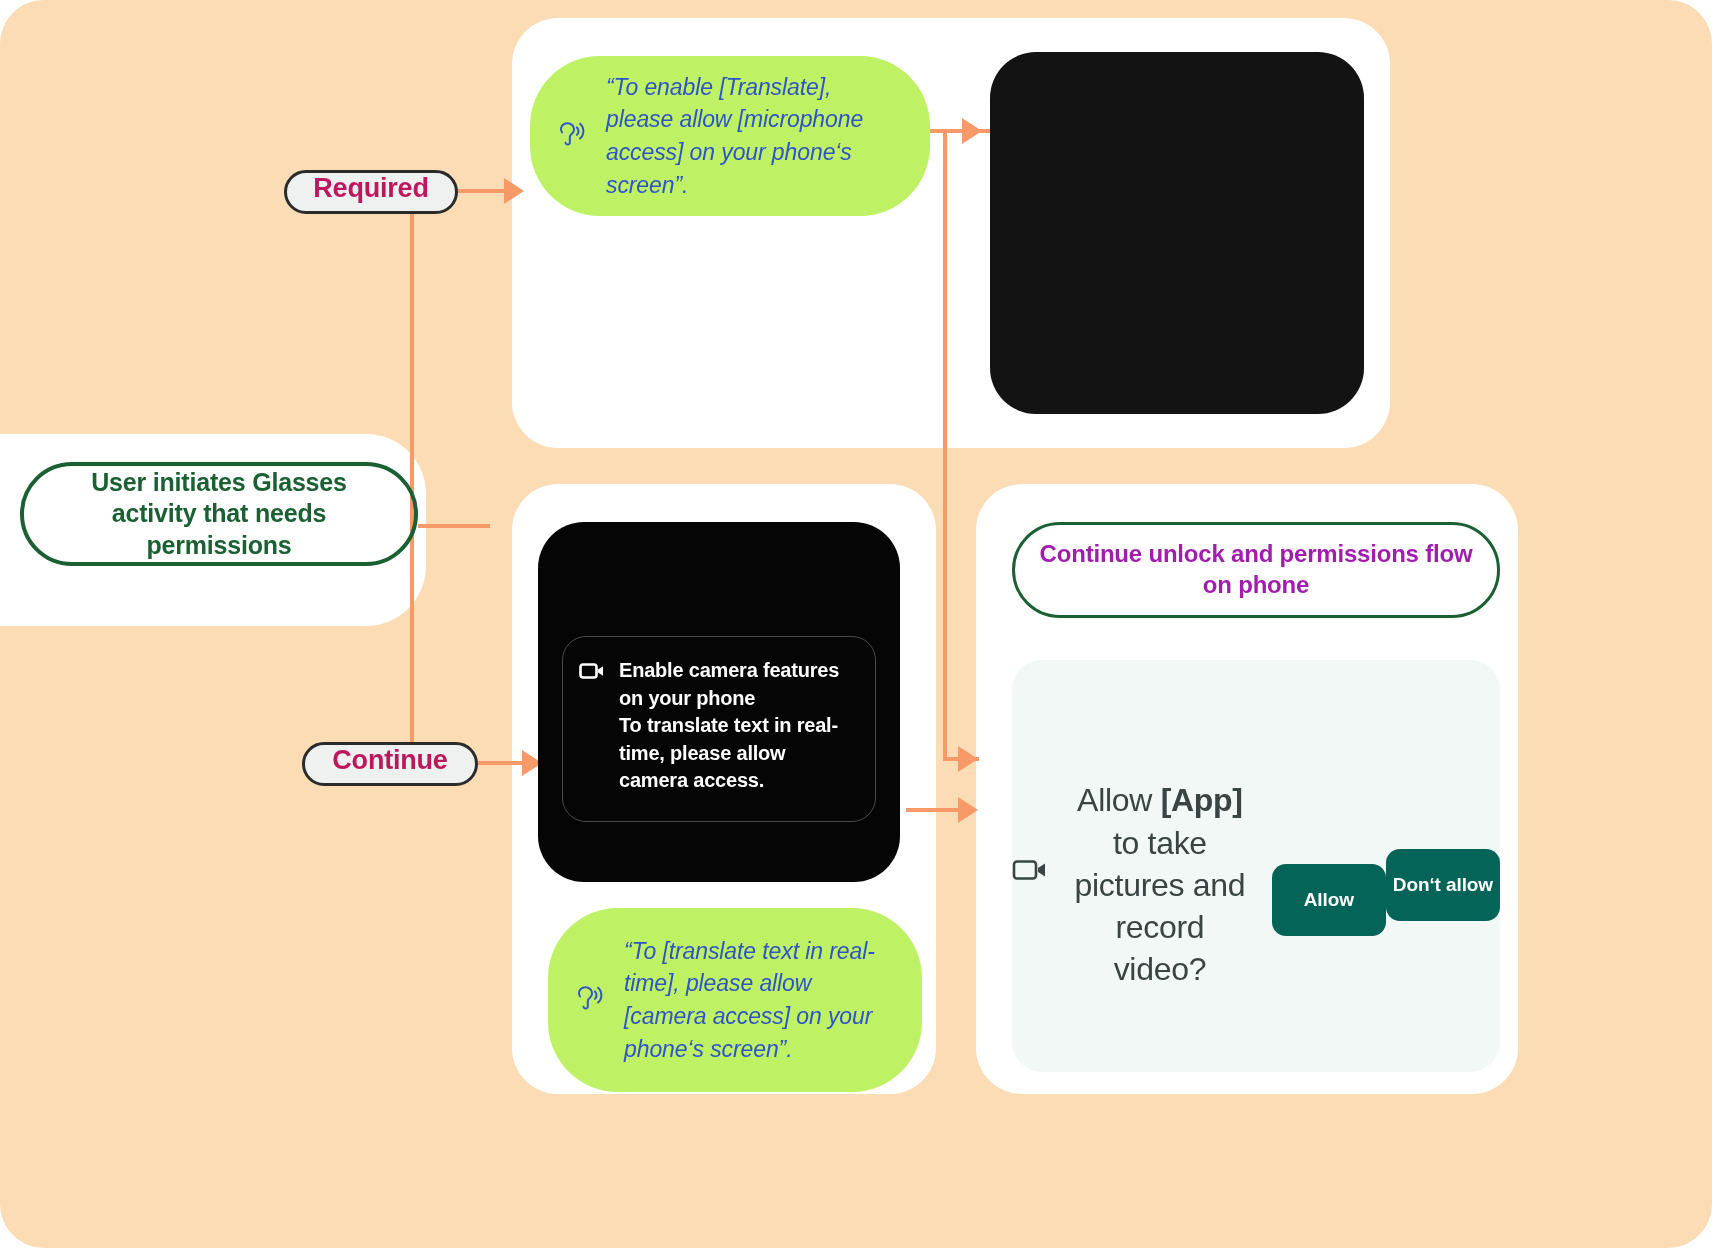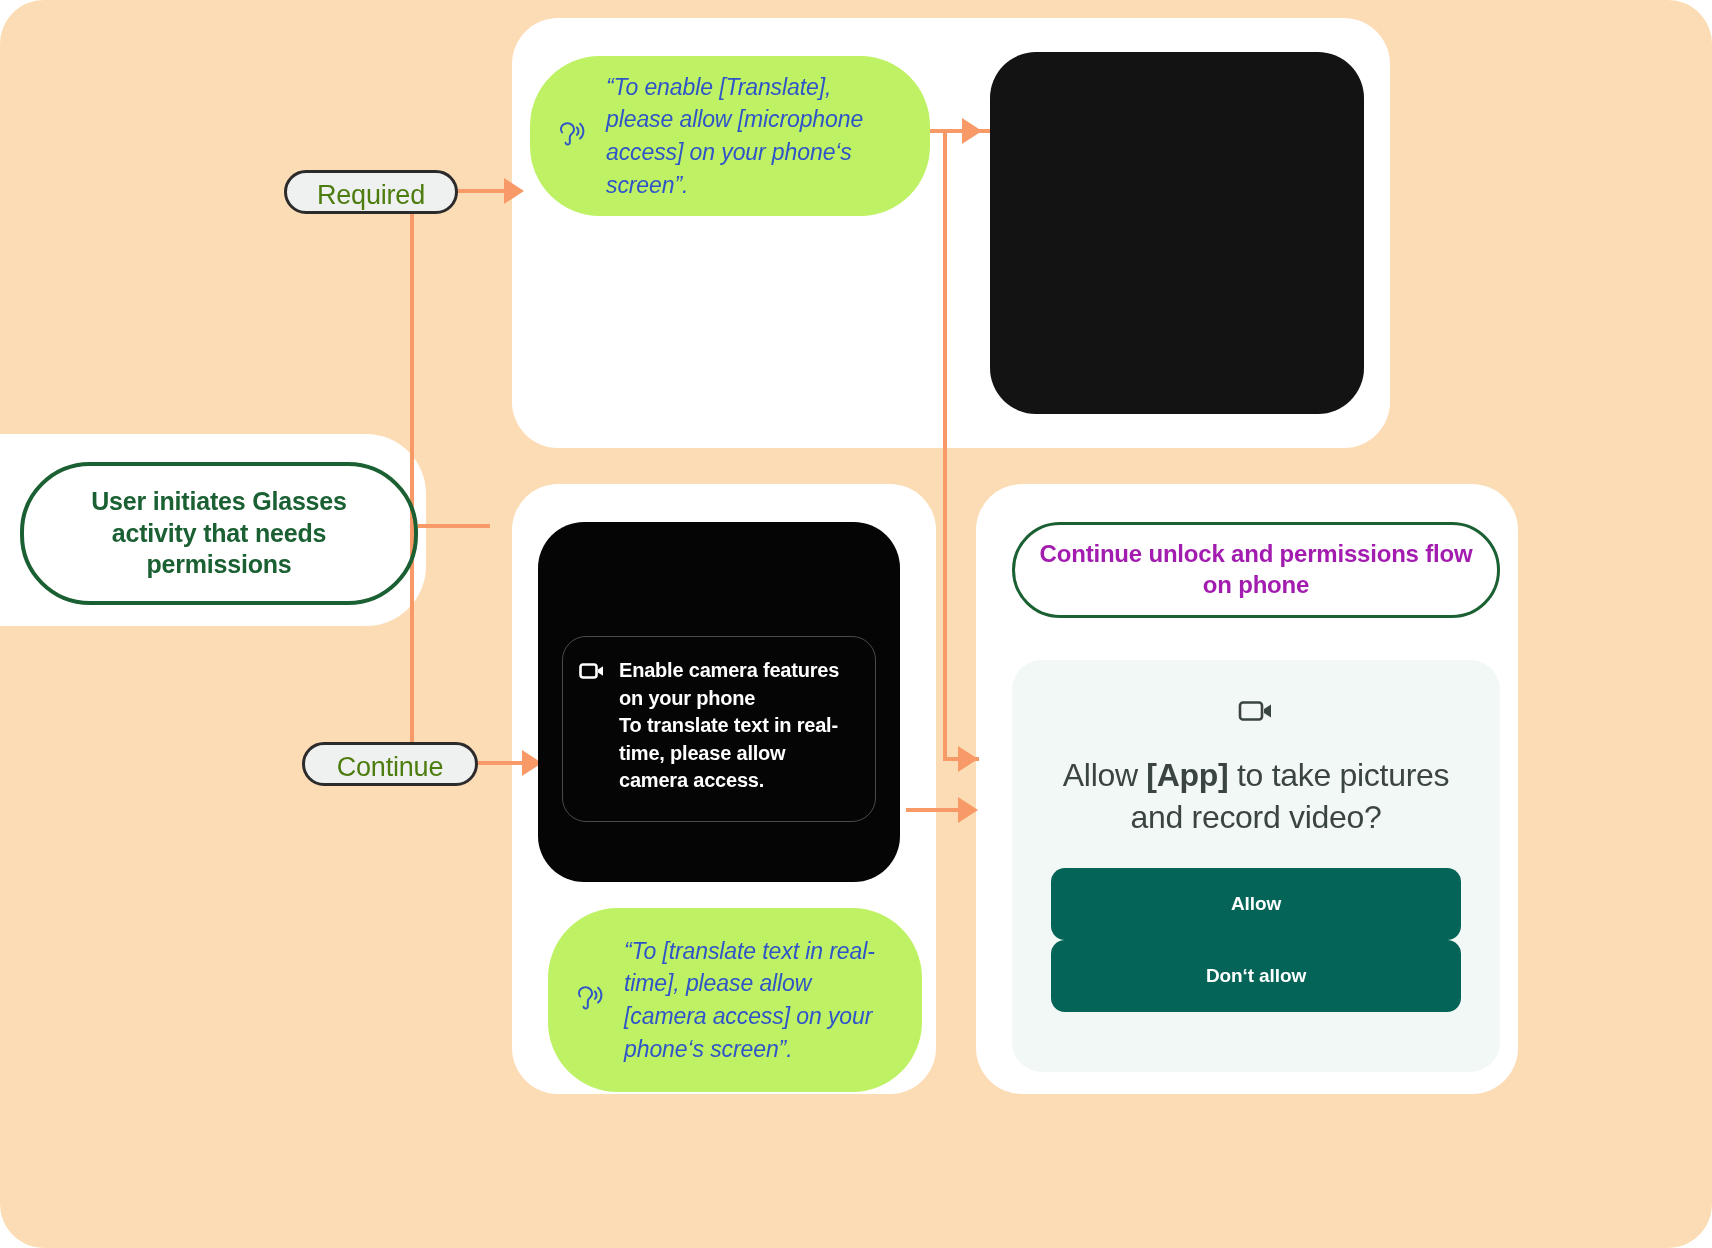--- a/index.html
+++ b/index.html
@@ -12,35 +12,35 @@
     border-radius:44px;
     overflow:hidden;
   }
 
   
   .panel{position:absolute;background:#ffffff;border-radius:46px;}
 
   
   #start-panel{left:-110px;top:434px;width:536px;height:192px;border-radius:60px;}
   #start-node{
-    position:absolute;left:20px;top:462px;width:398px;height:143px;
+    position:absolute;left:20px;top:462px;width:398px;height:104px;
     border:4px solid #1a6032;border-radius:70px;
     display:flex;align-items:center;justify-content:center;text-align:center;
     box-sizing:border-box;
   }
   #start-node .txt{
     color:#1a6032;font-weight:bold;font-size:25px;line-height:1.26;
     letter-spacing:-.2px;padding:0 22px;
   }
 
   
   .pill{
     position:absolute;background:#eff0f0;border:3px solid #2b2b2b;
-    border-radius:40px;display:flex;align-items:flex-end;justify-content:center;
-    box-sizing:border-box;color:#4d7c0f;font-size:27px;letter-spacing:-.2px;
+    border-radius:40px;display:flex;align-items:flex-start;justify-content:center;
+    box-sizing:border-box;color:#be185d;font-size:27px;letter-spacing:-.2px;font-weight:bold;
   }
   #pill-required{left:284px;top:170px;width:174px;height:44px;}
   #pill-optional{left:302px;top:742px;width:176px;height:44px;}
 
   
   #top-panel{left:512px;top:18px;width:878px;height:430px;}
   
   #bl-panel{left:512px;top:484px;width:424px;height:610px;}
   
   #br-panel{left:976px;top:484px;width:542px;height:610px;}
@@ -78,21 +78,21 @@
     border:3px solid #1a6032;border-radius:52px;
     display:flex;align-items:center;justify-content:center;text-align:center;
     box-sizing:border-box;
   }
   #continue-node .txt{color:#a21caf;font-weight:bold;font-size:24px;line-height:1.28;padding:0 24px;letter-spacing:-.2px;}
 
   
   #perm-dialog{
     position:absolute;left:1012px;top:660px;width:488px;height:412px;
     background:#f2f8f5;border-radius:30px;box-sizing:border-box;
-    display:flex;flex-direction:column;align-items:center;padding-top:38px;
+    display:flex;flex-direction:row;align-items:center;padding-top:38px;justify-content:space-between;
   }
   #perm-dialog .dcam{margin-bottom:26px;}
   #perm-dialog .dtitle{
     color:#3a4543;font-size:32px;line-height:1.32;text-align:center;
     padding:0 22px;letter-spacing:-.3px;
   }
   #perm-dialog .dtitle b{font-weight:bold;}
   .perm-btn{
     width:410px;height:72px;background:#036457;color:#ffffff;
     border-radius:14px;display:flex;align-items:center;justify-content:center;

